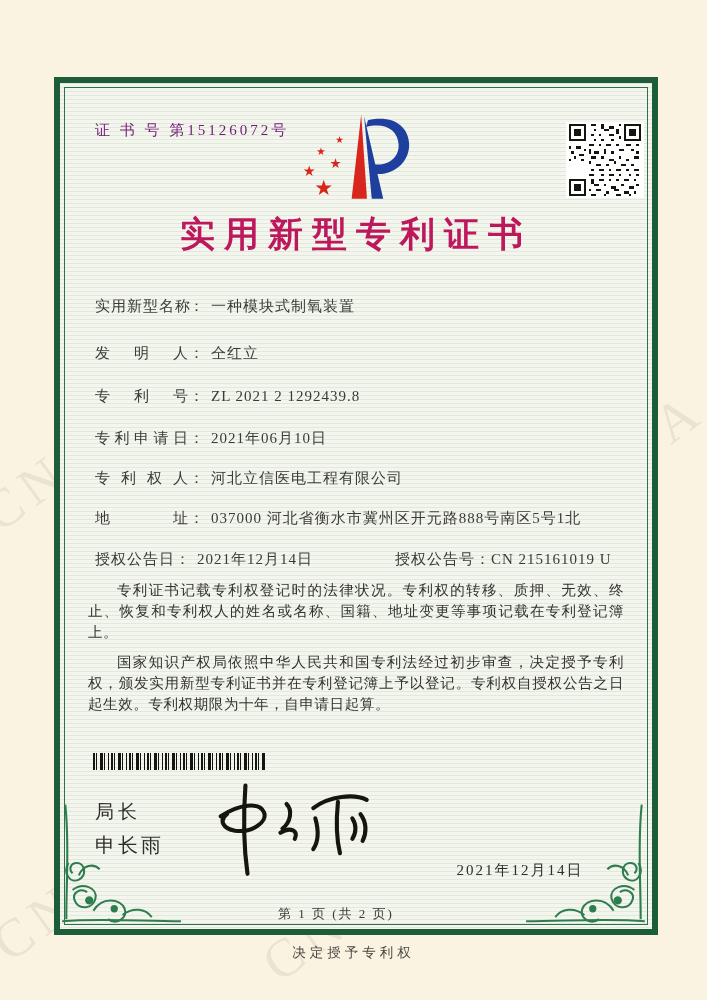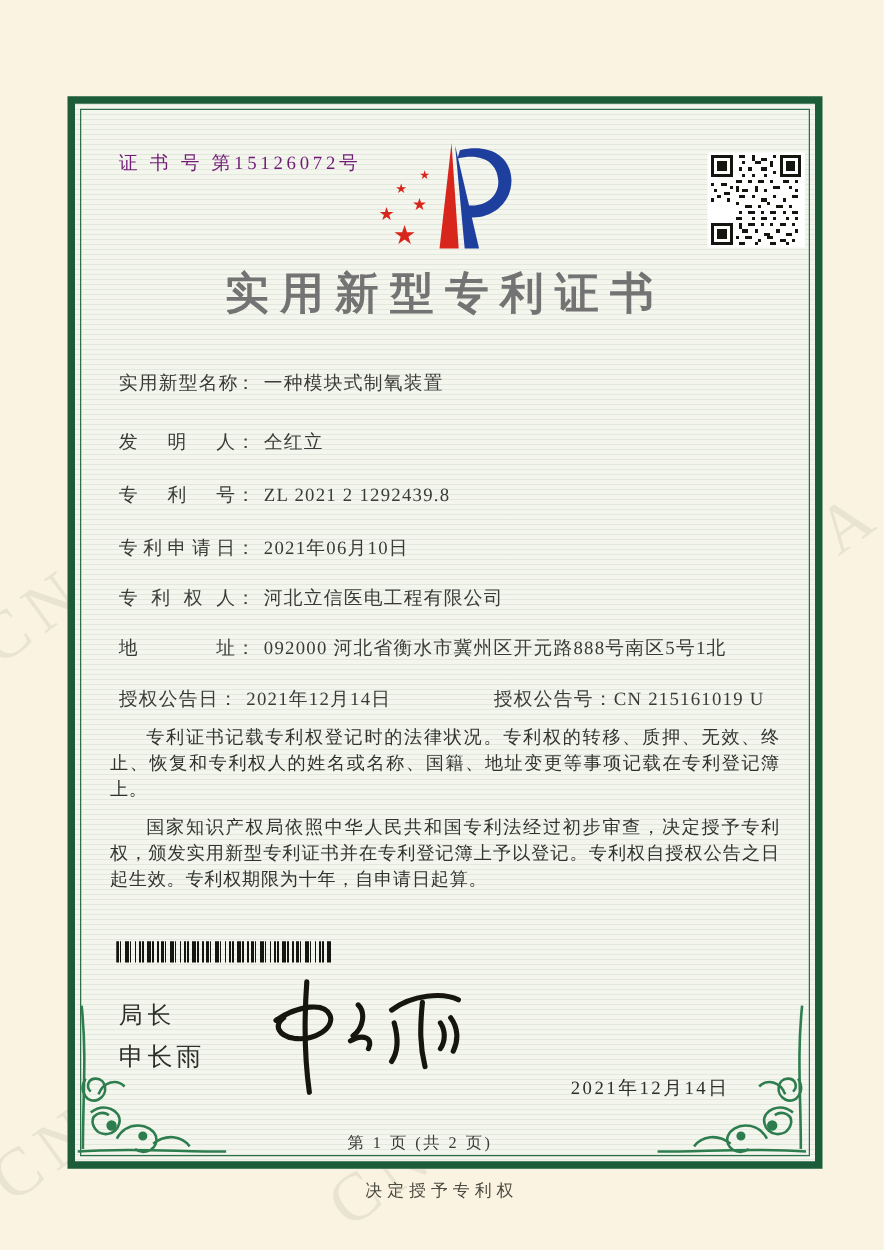--- a/index.html
+++ b/index.html
@@ -28,21 +28,21 @@
   .frame-inner{position:absolute;inset:4px;border:1px solid #2f6f4a;}
   .ornament{position:absolute;z-index:3;width:125px;height:128px;}
   .orn-bl{left:58px;top:801px;}
   .orn-br{left:524px;top:801px;transform:scaleX(-1);}
   
   .abs{position:absolute;z-index:4;}
   .cert-no{left:95px;top:121px;font-size:15px;letter-spacing:3px;color:#701a75;font-family:Liberation Serif, serif;}
   .logo{left:297px;top:110px;width:115px;height:97px;}
   .qr{left:566px;top:122px;width:74px;height:72px;background:#fff;padding:2px;}
   .title{left:54px;top:211px;width:604px;text-align:center;font-size:35px;font-weight:bold;
-         letter-spacing:9px;color:#737373;}
+         letter-spacing:9px;color:#be185d;}
   .field{left:95px;font-size:15px;letter-spacing:1px;color:#3a3a36;white-space:nowrap;}
   .field .lbl{display:inline-block;width:94px;text-align:justify;text-align-last:justify;}
   .field .val{margin-left:6px;}
   .f0{top:297px;} .f1{top:344px;} .f2{top:387px;} .f3{top:429px;}
   .f4{top:469px;} .f5{top:509px;} .frow-grant{top:550px;width:540px;}
   .grant-no{position:absolute;left:300px;top:0;white-space:nowrap;}
   .paras{left:88px;top:580px;width:536px;}
   .paras p{margin:0 0 9px;font-size:14.5px;line-height:1.45;text-indent:2em;
            text-align:justify;letter-spacing:0.6px;color:#33332e;}
   .barcode{left:93px;top:753px;width:172px;height:17px;
@@ -140,21 +140,21 @@
   <div class="abs field f2">
     <span class="lbl">专利号</span>：<span class="val">ZL 2021 2 1292439.8</span>
   </div>
   <div class="abs field f3">
     <span class="lbl">专利申请日</span>：<span class="val">2021年06月10日</span>
   </div>
   <div class="abs field f4">
     <span class="lbl">专利权人</span>：<span class="val">河北立信医电工程有限公司</span>
   </div>
   <div class="abs field f5">
-    <span class="lbl">地址</span>：<span class="val">092000 河北省衡水市冀州区开元路888号南区5号1北</span>
+    <span class="lbl">地址</span>：<span class="val">037000 河北省衡水市冀州区开元路888号南区5号1北</span>
   </div>
 
   <div class="abs field frow-grant">
     <span>授权公告日</span>：<span class="val">2021年12月14日</span>
     <span class="grant-no"><span>授权公告号</span>：<span>CN 215161019 U</span></span>
   </div>
 
   <div class="abs paras">
     <p>专利证书记载专利权登记时的法律状况。专利权的转移、质押、无效、终止、恢复和专利权人的姓名或名称、国籍、地址变更等事项记载在专利登记簿上。</p>
     <p>国家知识产权局依照中华人民共和国专利法经过初步审查，决定授予专利权，颁发实用新型专利证书并在专利登记簿上予以登记。专利权自授权公告之日起生效。专利权期限为十年，自申请日起算。</p>

